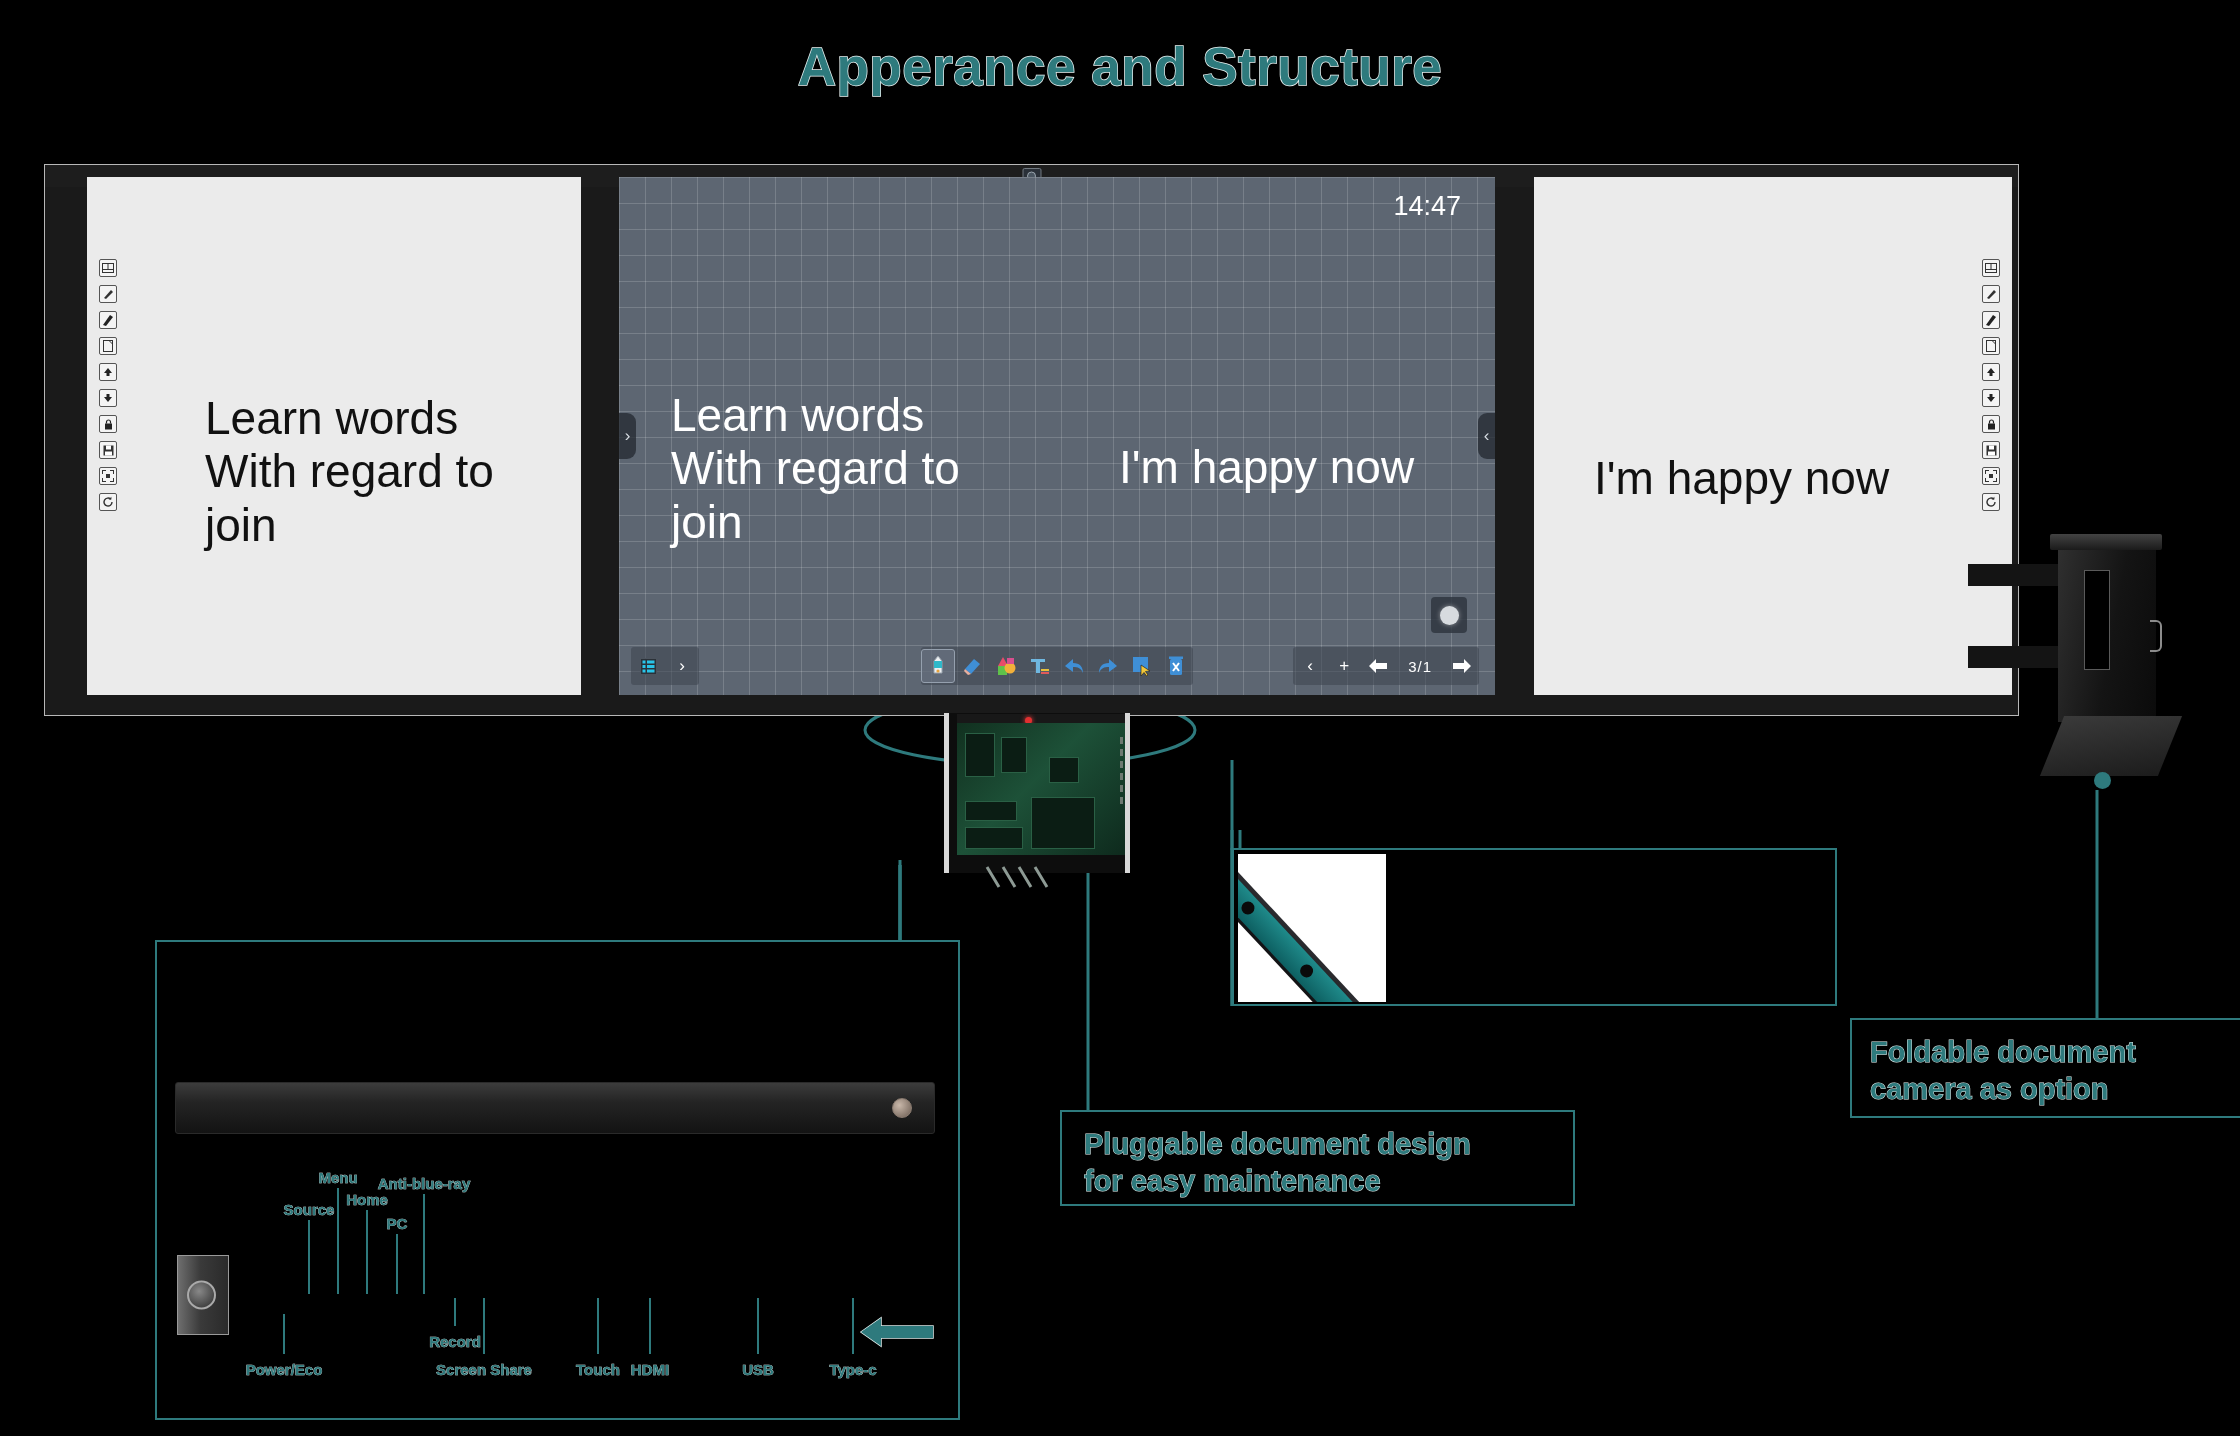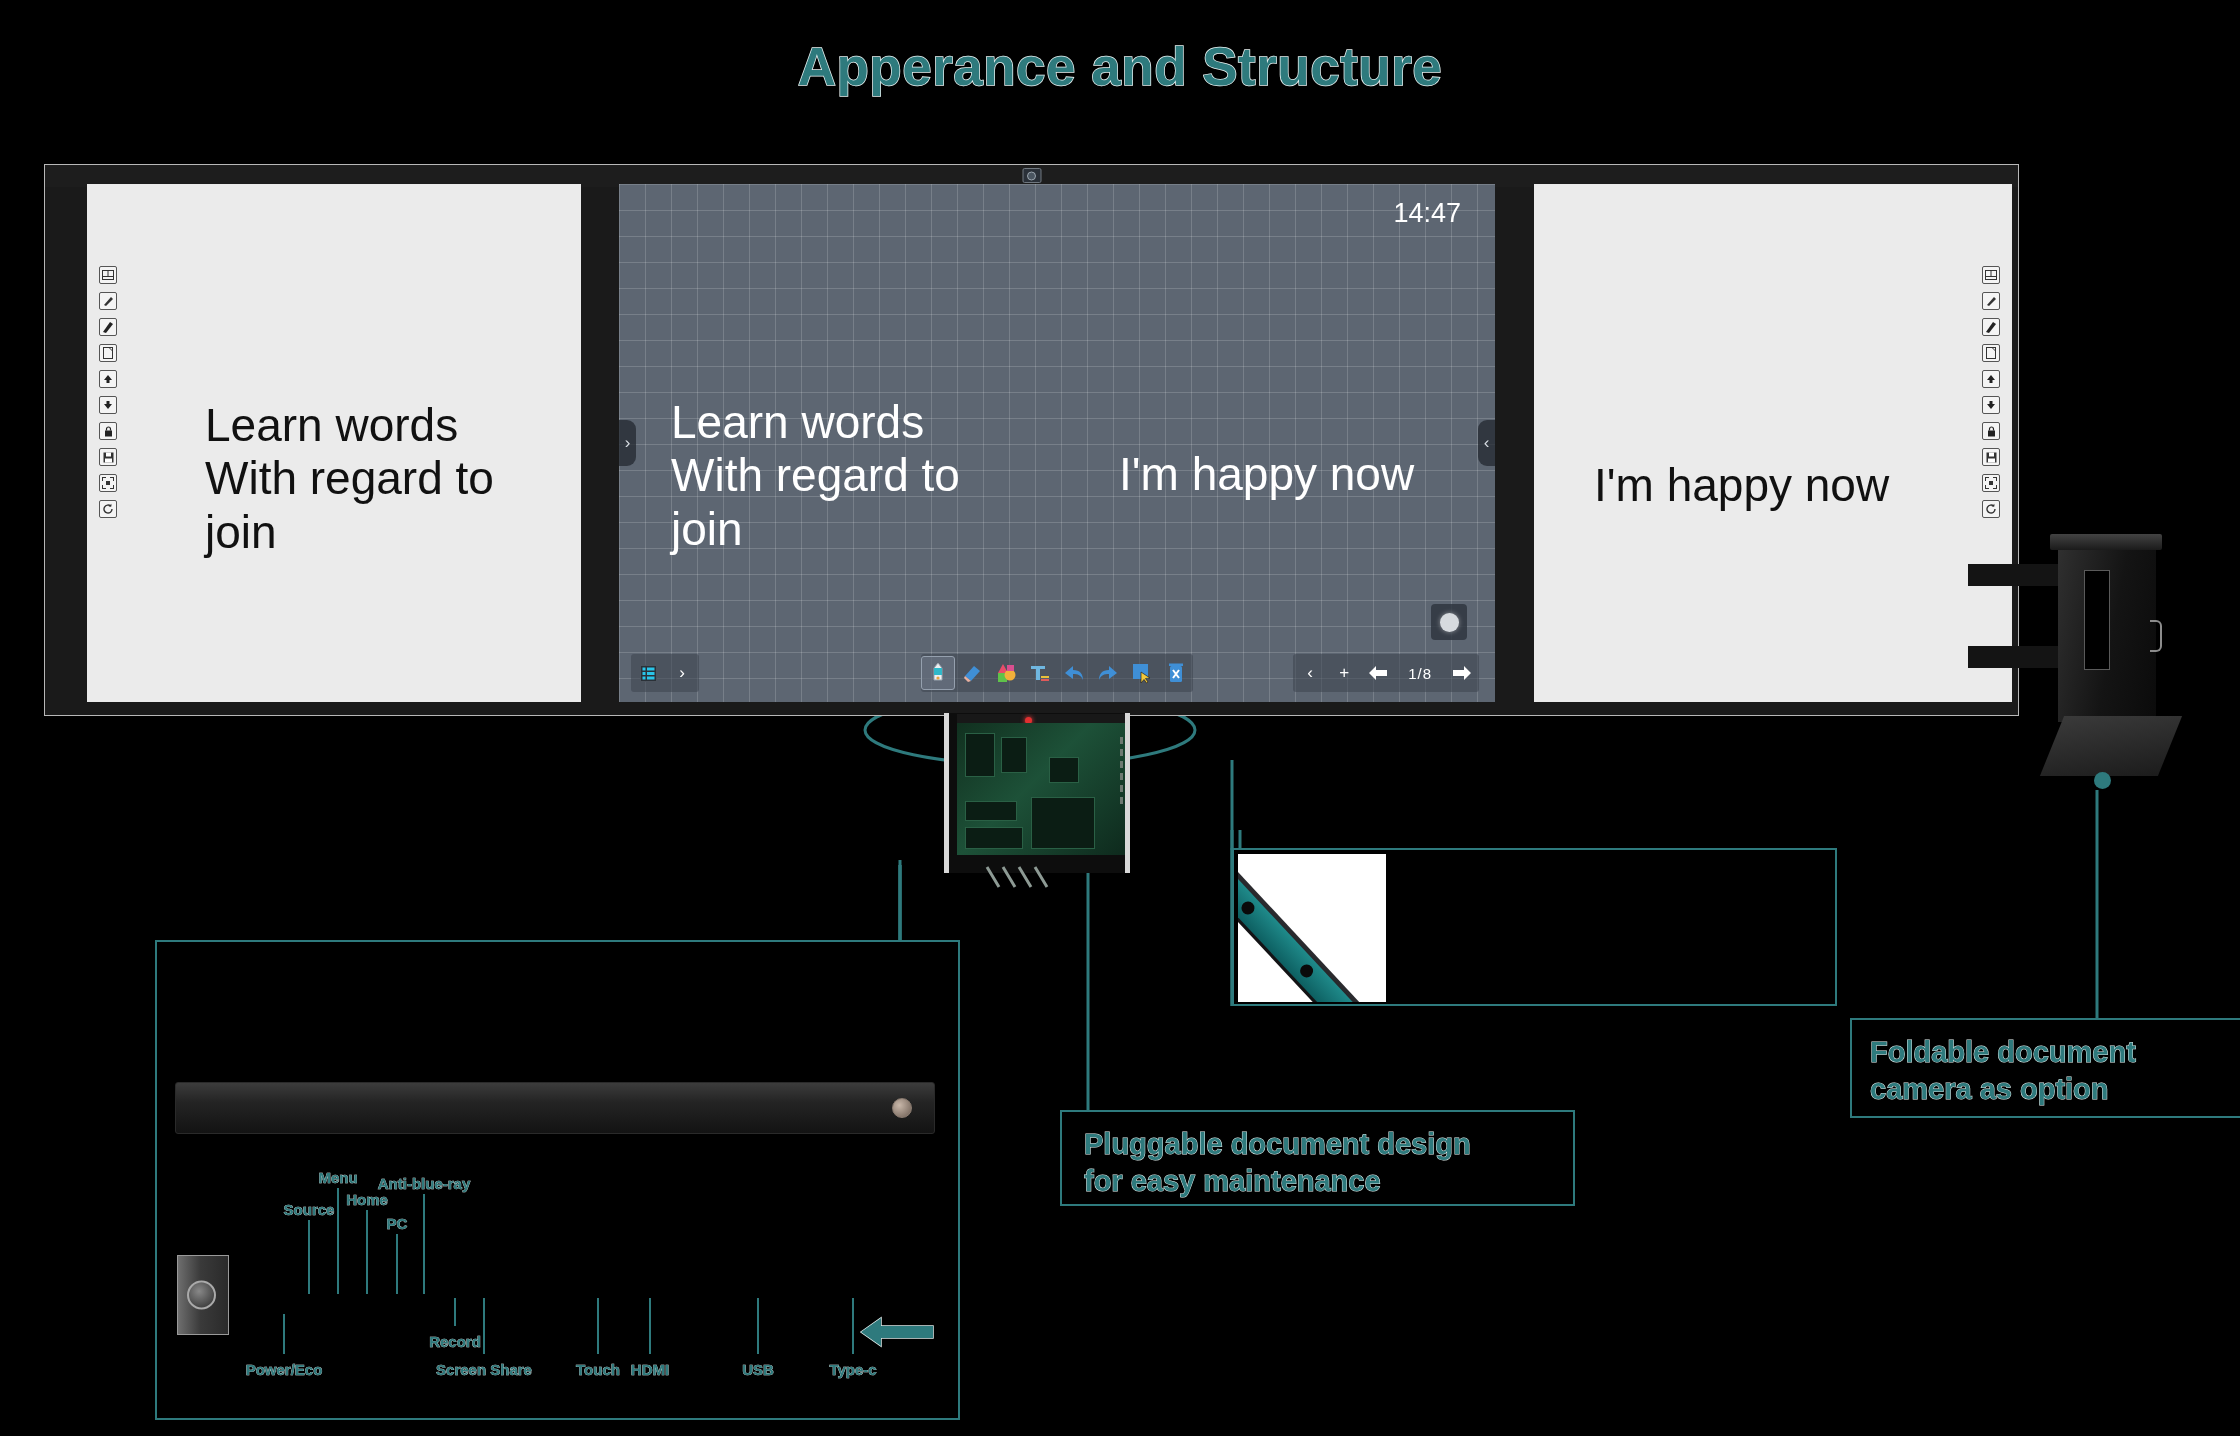--- a/index.html
+++ b/index.html
@@ -60,21 +60,21 @@
     left: 50%; top: 50%;
     transform: translate(-50%, -50%);
     width: 7px; height: 7px;
     border-radius: 50%;
     background: #4a5560;
     border: 1px solid #9aa4ad;
   }
 
   .panel {
     position: absolute;
-    top: 19px;
+    top: 12px;
     height: 518px;
     padding-left: 34px;
   }
   #panel-left  { left: 8px;    width: 528px; }
   #panel-mid   { left: 540px;  width: 910px; }
   #panel-right { left: 1455px; width: 512px; }
 
   .whiteboard {
     width: 100%; height: 100%;
     background: #ebebeb;
@@ -645,21 +645,21 @@
         </div>
 
         <div class="tb-group" id="tb-right">
           <div class="tb-btn">‹</div>
           <div class="tb-btn">+</div>
           <div class="tb-btn">
             <svg width="22" height="18" viewBox="0 0 22 18">
                 <path d="M2 9 L9 2 L9 6 L20 6 L20 12 L9 12 L9 16 Z" fill="#ffffff"></path>
               </svg>
           </div>
-          <div class="tb-page">1/8</div>
+          <div class="tb-page">3/1</div>
           <div class="tb-btn">
             <svg width="22" height="18" viewBox="0 0 22 18">
                 <path d="M20 9 L13 2 L13 6 L2 6 L2 12 L13 12 L13 16 Z" fill="#ffffff"></path>
               </svg>
           </div>
         </div>
 
       </div>
     </div>
   </div>

